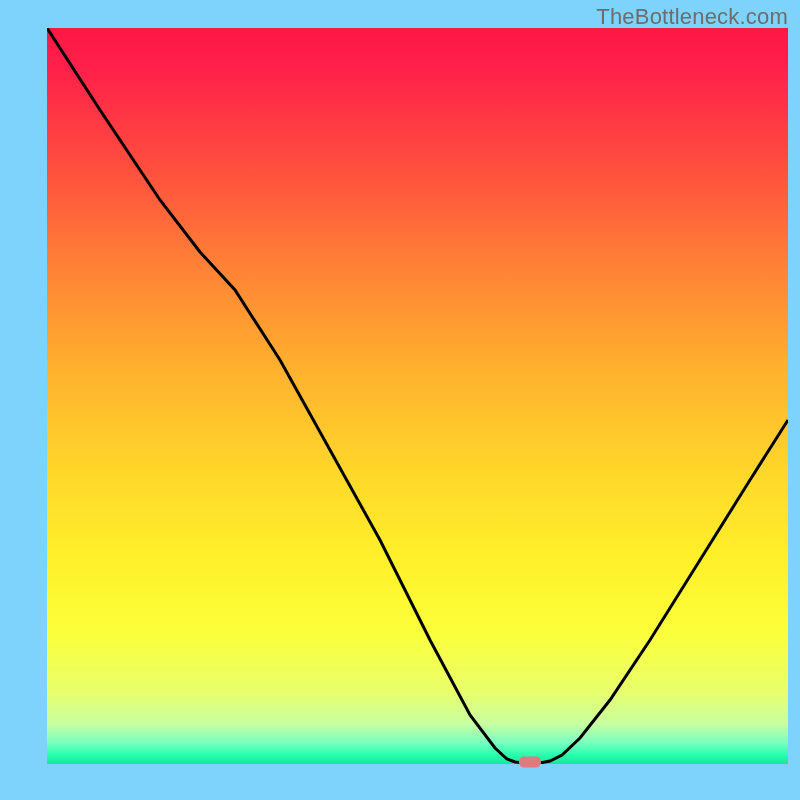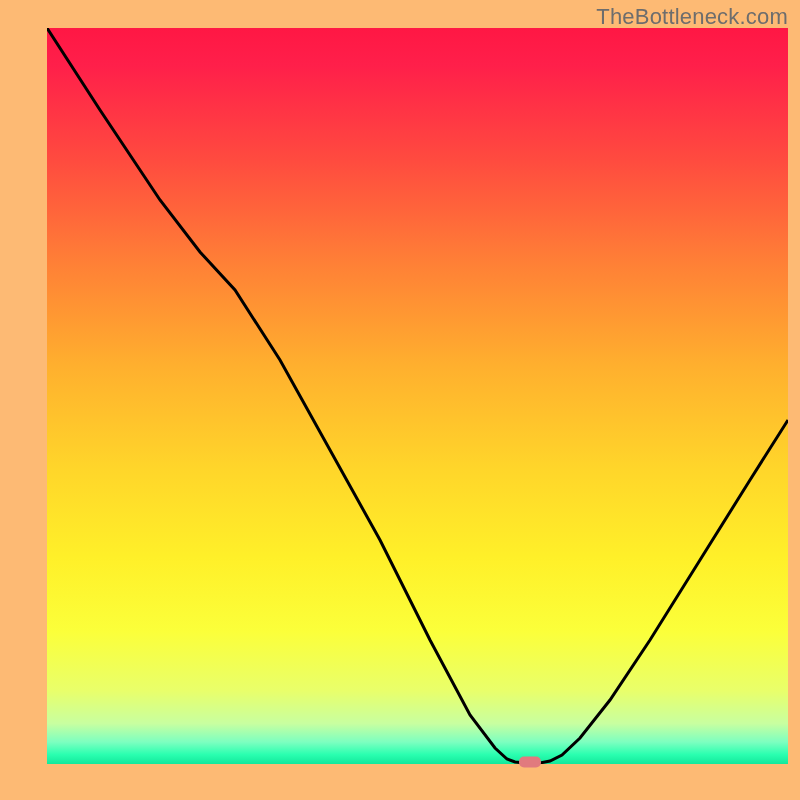--- a/index.html
+++ b/index.html
@@ -8,21 +8,21 @@
     width: 800px;
     height: 800px;
     background: #000;
     overflow: hidden;
     font-family: Arial, Helvetica, sans-serif;
   }
   .frame {
     position: relative;
     width: 800px;
     height: 800px;
-    background: #fdba74;
+    background: #7dd3fc;
   }
   .watermark {
     position: absolute;
     top: 4px;
     right: 12px;
     color: #6d6d6d;
     font-size: 22px;
     font-weight: 500;
     letter-spacing: 0.2px;
     z-index: 20;

